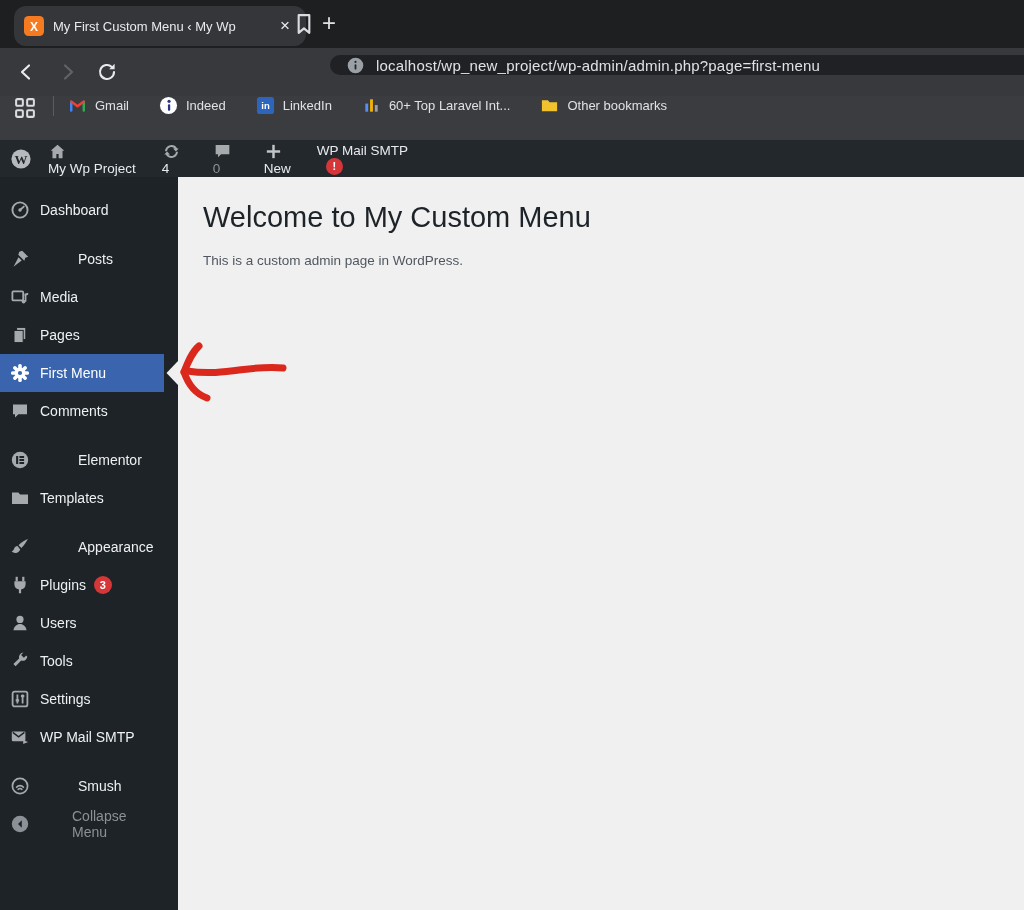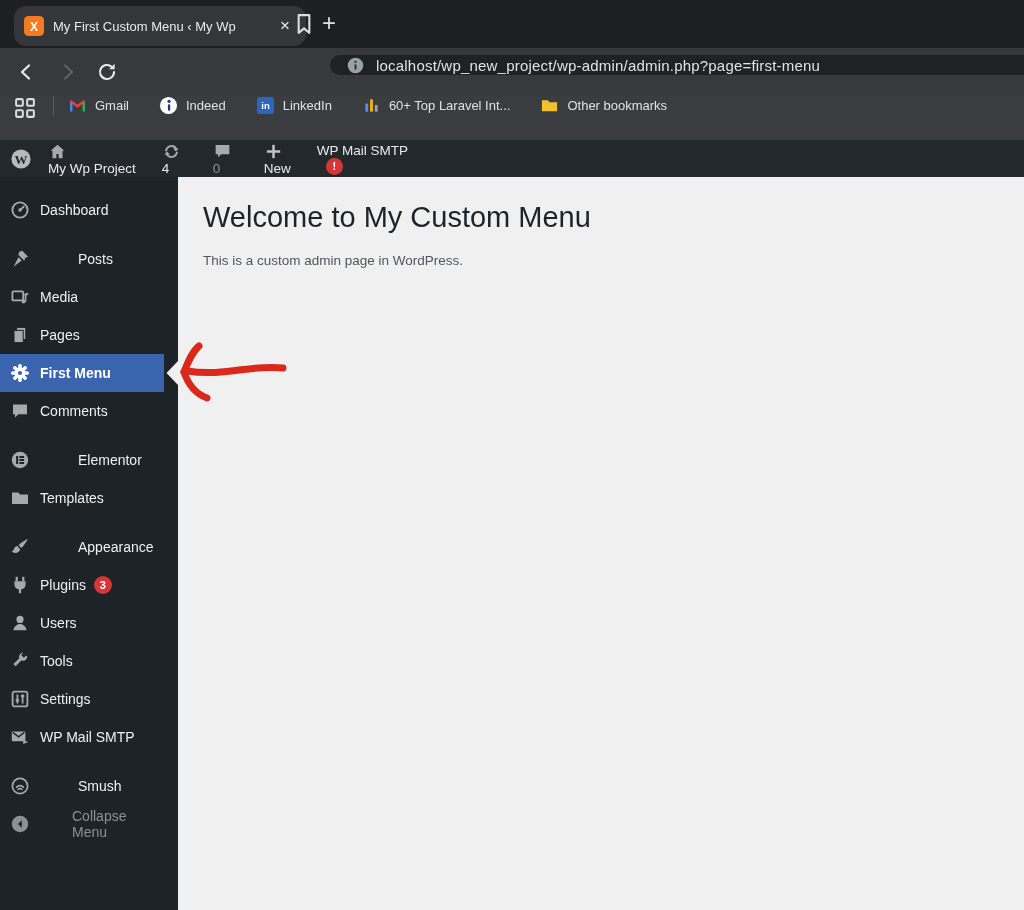--- a/index.html
+++ b/index.html
@@ -46,21 +46,21 @@
   .wp-logo{width:22px;height:22px;margin:0 16px 0 10px;}
   .count-dim{color:#8f9397;}
   .smtp-badge{width:17px;height:17px;border-radius:50%;display:flex;align-items:center;justify-content:center;
     color:#fff;font-size:11px;font-weight:bold;margin-left:9px;}
   
   .sidebar{position:absolute;left:0;top:177px;width:164px;bottom:0;background:#1d2327;padding-top:14px;box-sizing:border-box;}
   .mi{height:38px;display:flex;align-items:center;padding-left:10px;color:#eef0f1;font-size:14px;cursor:default;}
   .mi .icon{width:20px;height:20px;margin-right:10px;display:flex;color:#a7aaad;}
   .mi .icon svg{width:20px;height:20px;}
   .mi.gap{margin-top:11px;gap:38px;}
-  .mi.active{background:var(--blue,#3a64ad);color:#fff;font-weight:bold;}
+  .mi.active{background:var(--blue,#3a64ad);color:#fff;}
   .mi.active .icon{color:#fff;}
   .mi.dim{color:#8b9196;gap:32px;}
   .mi.dim .icon{color:#8b9196;}
   .mi-badge{margin-left:8px;width:18px;height:18px;border-radius:50%;display:flex;align-items:center;justify-content:center;
     color:#fff;font-size:11px;font-weight:bold;}
   
   .content{position:absolute;left:178px;top:177px;right:0;bottom:0;background:#f0f0f1;color:#1d2327;}
   .page-title{margin:24px 0 0 25px;font-size:29px;font-weight:400;color:#1d2327;}
   .page-body{margin:19px 0 0 25px;font-size:13.5px;color:#50575e;}
   

